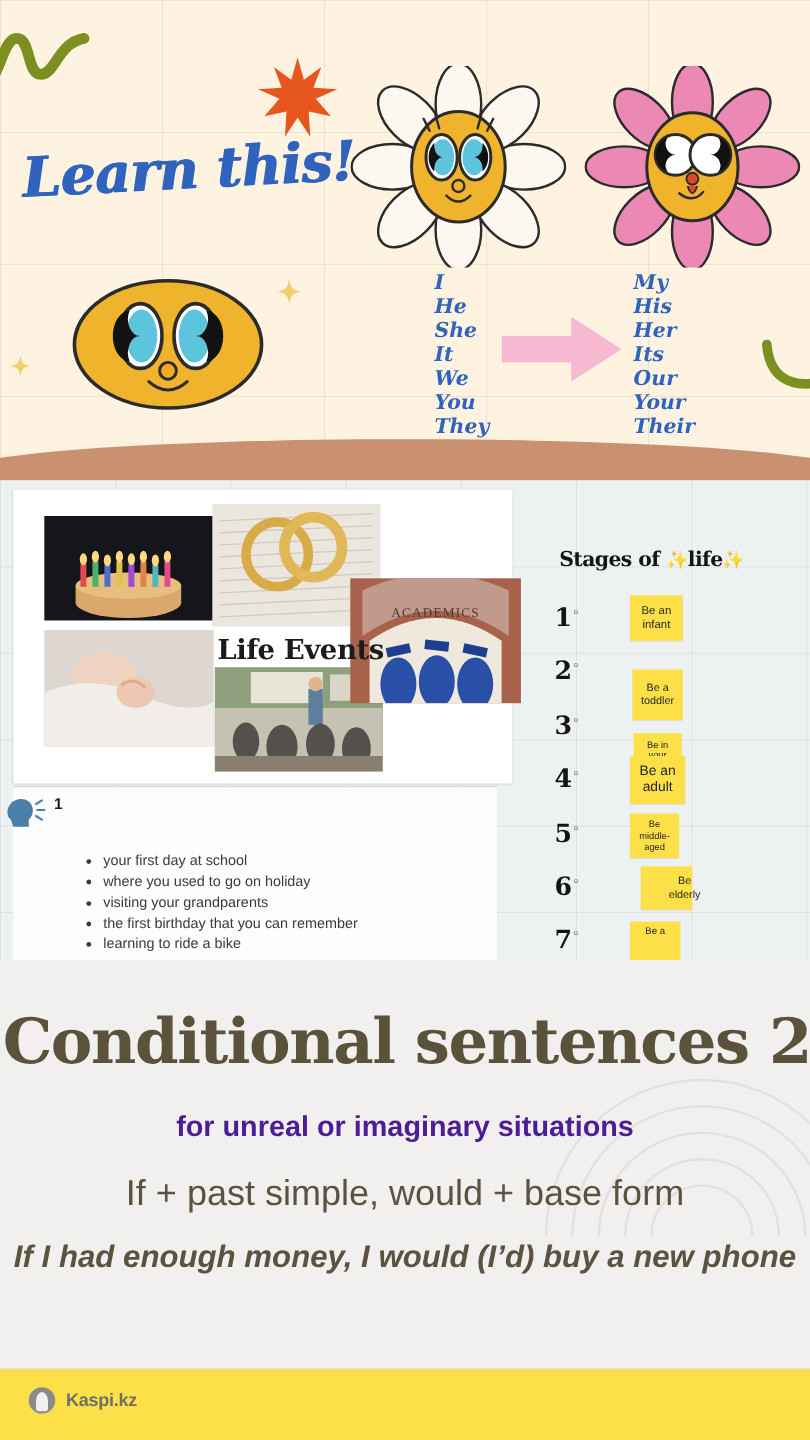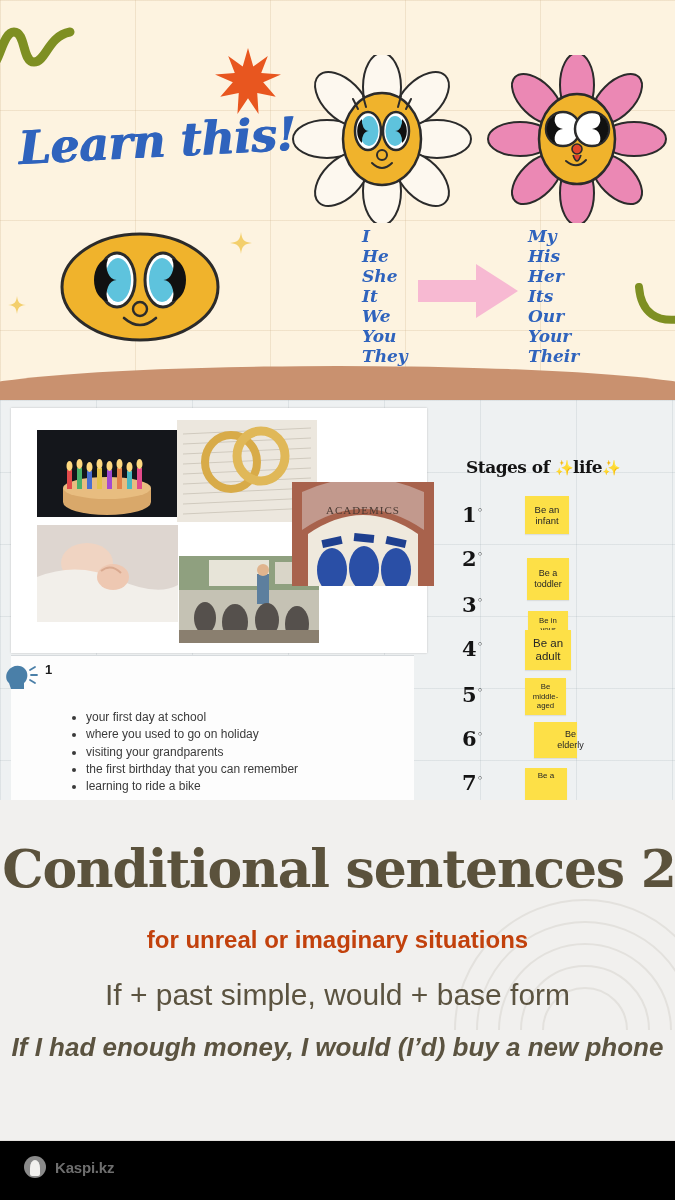--- a/index.html
+++ b/index.html
@@ -120,35 +120,35 @@
     background:#f1f0ee;overflow:hidden;
   }
   .arcs{position:absolute;right:-60px;top:-70px;width:300px;height:300px;}
   .cond-h1{
     position:absolute;left:-6px;top:38px;width:690px;text-align:center;
     font-family:"DejaVu Serif", serif;font-weight:bold;font-size:52px;
     color:#5b523c;letter-spacing:-1.2px;white-space:nowrap;
   }
   .cond-sub{
     position:absolute;left:0;top:126px;width:675px;text-align:center;
-    font-size:24px;font-weight:bold;color:#c2410c;white-space:nowrap;
+    font-size:24px;font-weight:bold;color:#4c1d95;white-space:nowrap;
   }
   .cond-form{
     position:absolute;left:0;top:178px;width:675px;text-align:center;
     font-size:30px;font-weight:normal;color:#5b5340;white-space:nowrap;
   }
   .cond-ex{
     position:absolute;left:0;top:232px;width:675px;text-align:center;
     font-size:26px;font-weight:bold;font-style:italic;color:#5b5340;white-space:nowrap;
   }
 
   
   .footer{
     position:absolute;left:0;top:1140px;width:675px;height:60px;
-    background:#000000;border-top:1px solid #e2e0dd;
+    background:#fde047;border-top:1px solid #e2e0dd;
   }
   .kaspi{position:absolute;left:24px;top:15px;display:flex;align-items:center;gap:9px;}
   .kaspi-logo{width:22px;height:22px;border-radius:50%;background:#8a8a8a;position:relative;overflow:hidden;}
   .kaspi-logo:after{content:"";position:absolute;left:6px;top:4px;width:10px;height:16px;
     background:#f1f0ee;border-radius:50% 50% 2px 2px;}
   .kaspi-name{font-size:15px;font-weight:bold;color:#6e6e6e;letter-spacing:-.2px;}
   .bottom-curve{
     position:absolute;left:380px;top:1158px;width:300px;height:16px;
     background:#d7d6d2;border-radius:50%;
   }
@@ -365,20 +365,21 @@
               <ellipse cx="72" cy="86" rx="15" ry="22"></ellipse>
             <ellipse cx="104" cy="88" rx="15" ry="22"></ellipse>
           </g>
           <g fill="#1e3f8f">
             <rect x="30" y="56" width="20" height="8" transform="rotate(-12 40 60)"></rect>
             <rect x="62" y="52" width="20" height="8" transform="rotate(6 72 56)"></rect>
             <rect x="94" y="56" width="20" height="8" transform="rotate(12 104 60)"></rect>
           </g>
         </svg>
       </div>
+      <div class="life-events-text">Life Events</div>
     </div>
 
     <div class="speak-card">
       <svg class="speak-icon" viewBox="0 0 40 30">
         <path d="M6,22 C3,20 2,14 5,10 C8,5 16,3 21,7 C26,11 25,19 21,22 L21,28 L8,28 Z" fill="#4a7fa8"></path>
         <g stroke="#4a7fa8" stroke-width="1.8" fill="none" stroke-linecap="round">
           <path d="M27,9 L32,6"></path>
             <path d="M28,14 L34,14"></path>
             <path d="M27,19 L32,22"></path>
         </g>

